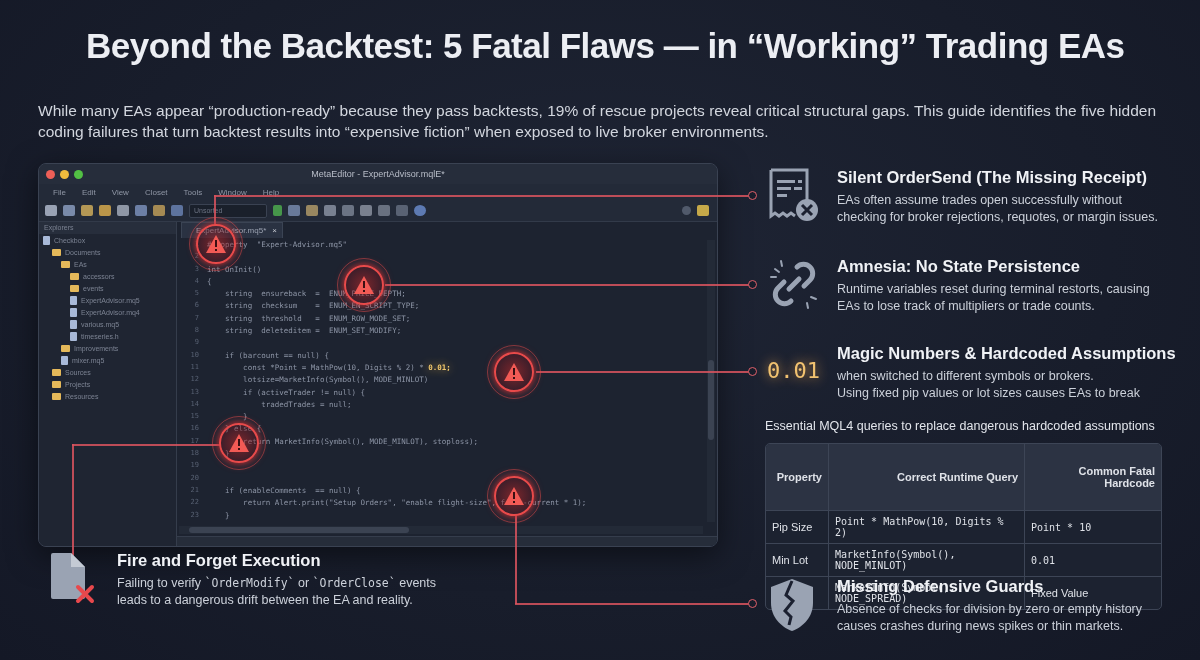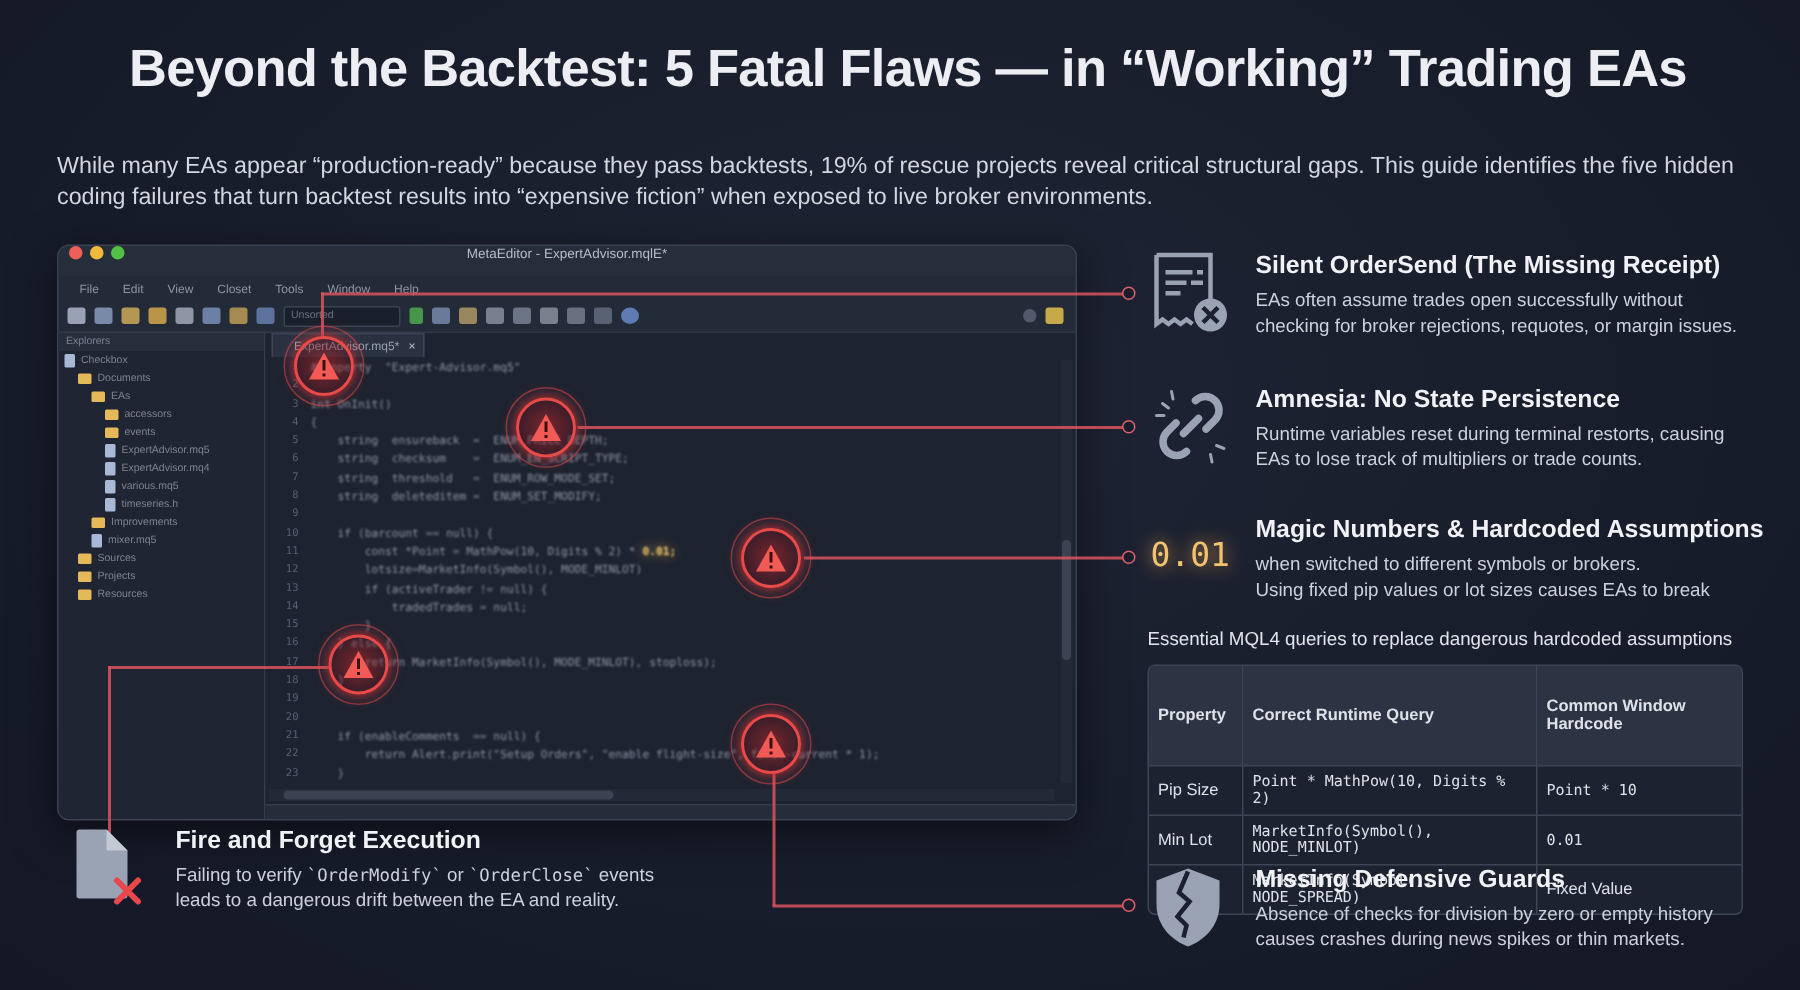--- a/index.html
+++ b/index.html
@@ -17,21 +17,21 @@
   .intro {
     position: absolute; left: 38px; top: 100px; width: 1130px;
     font-size: 15.5px; line-height: 21px; color: #d2d6de;
   }
   
   .editor {
     position: absolute; left: 38px; top: 163px; width: 680px; height: 384px;
     background: #232a38; border: 1px solid #3a4252; border-radius: 8px;
     overflow: hidden; box-shadow: 0 8px 30px rgba(0,0,0,0.5);
   }
-  .titlebar { height: 20px; display: flex; align-items: flex-start; position: relative; background: #262d3b; }
+  .titlebar { height: 20px; display: flex; align-items: center; position: relative; background: #262d3b; }
   .dots { display: flex; gap: 5px; margin-left: 7px; }
   .dot { width: 9px; height: 9px; border-radius: 50%; }
   .win-title { position: absolute; left: 0; right: 0; text-align: center; font-size: 9px; color: #b8bdc8; }
   .menubar { height: 16px; display: flex; gap: 0; align-items: center; padding-left: 6px; font-size: 8px; color: #8f96a5; }
   .menubar span { padding: 0 8px; filter: blur(0.4px); }
   .toolbar { height: 22px; display: flex; align-items: center; gap: 6px; padding-left: 6px; border-bottom: 1px solid #323a49; }
   .tb-ico { width: 12px; height: 11px; border-radius: 2px; opacity: 0.8; }
   .tb-drop { width: 78px; height: 14px; background: #1a202b; border: 1px solid #3a4252; border-radius: 2px; font-size: 7px; color: #6c7383; padding-left: 4px; line-height: 12px; }
   .body-area { position: absolute; top: 58px; left: 0; right: 0; bottom: 0; display: flex; }
   .explorer { width: 138px; background: #1f2532; border-right: 1px solid #353d4c; position: relative; }
@@ -70,21 +70,21 @@
   .f-title { position: absolute; left: 70px; top: 0; font-size: 16.5px; font-weight: bold; color: #f0f2f6; white-space: nowrap; }
   .f-desc { position: absolute; left: 70px; top: 24px; font-size: 12.5px; line-height: 16.5px; color: #ccd1da; white-space: nowrap; }
   .magic-num { font-family: "DejaVu Sans Mono", monospace; font-size: 22px; color: #f1c270; text-shadow: 0 0 12px rgba(241,170,80,0.9); }
   .code-inline { font-family: "DejaVu Sans Mono", monospace; font-size: 11.5px; }
   .table-caption { position: absolute; left: 765px; top: 419px; font-size: 12.5px; color: #e2e5eb; }
   table.q {
     position: absolute; left: 765px; top: 443px; width: 397px; border-collapse: separate; border-spacing: 0;
     border: 1px solid #3d4556; border-radius: 5px; overflow: hidden; font-size: 11px; color: #dfe2e8;
     background: #1c2230;
   }
-  table.q th { background: #2c3343; text-align: left; font-weight: bold; padding: 21px 6px; height: 27px; border-right: 1px solid #3d4556; }
+  table.q th { background: #2c3343; text-align: right; font-weight: bold; padding: 21px 6px; height: 27px; border-right: 1px solid #3d4556; }
   table.q td { padding: 5px 6px; height: 26px; border-top: 1px solid #3d4556; border-right: 1px solid #3d4556; }
   table.q th:last-child, table.q td:last-child { border-right: none; }
   table.q td.mono { font-family: "DejaVu Sans Mono", monospace; font-size: 10px; }
 </style>
 </head>
 <body>
 
 <h1 class="title">Beyond the Backtest: 5 Fatal Flaws — in “Working” Trading EAs</h1>
 <p class="intro">While many EAs appear “production-ready” because they pass backtests, 19% of rescue projects reveal critical structural gaps. This guide identifies the five hidden coding failures that turn backtest results into “expensive fiction” when exposed to live broker environments.</p>
 
@@ -328,21 +328,21 @@
     <div>Using fixed pip values or lot sizes causes EAs to break</div>
   </div>
 </div>
 
 <div class="table-caption">Essential MQL4 queries to replace dangerous hardcoded assumptions</div>
 <table class="q">
   <thead>
     <tr>
       <th style="width:63px">Property</th>
       <th style="width:196px">Correct Runtime Query</th>
-      <th>Common Window Hardcode</th>
+      <th>Common Fatal Hardcode</th>
     </tr>
   </thead>
   <tbody>
     <tr>
       <td>Pip Size</td>
       <td class="mono">Point * MathPow(10, Digits % 2)</td>
       <td class="mono">Point * 10</td>
     </tr>
     <tr>
       <td>Min Lot</td>

